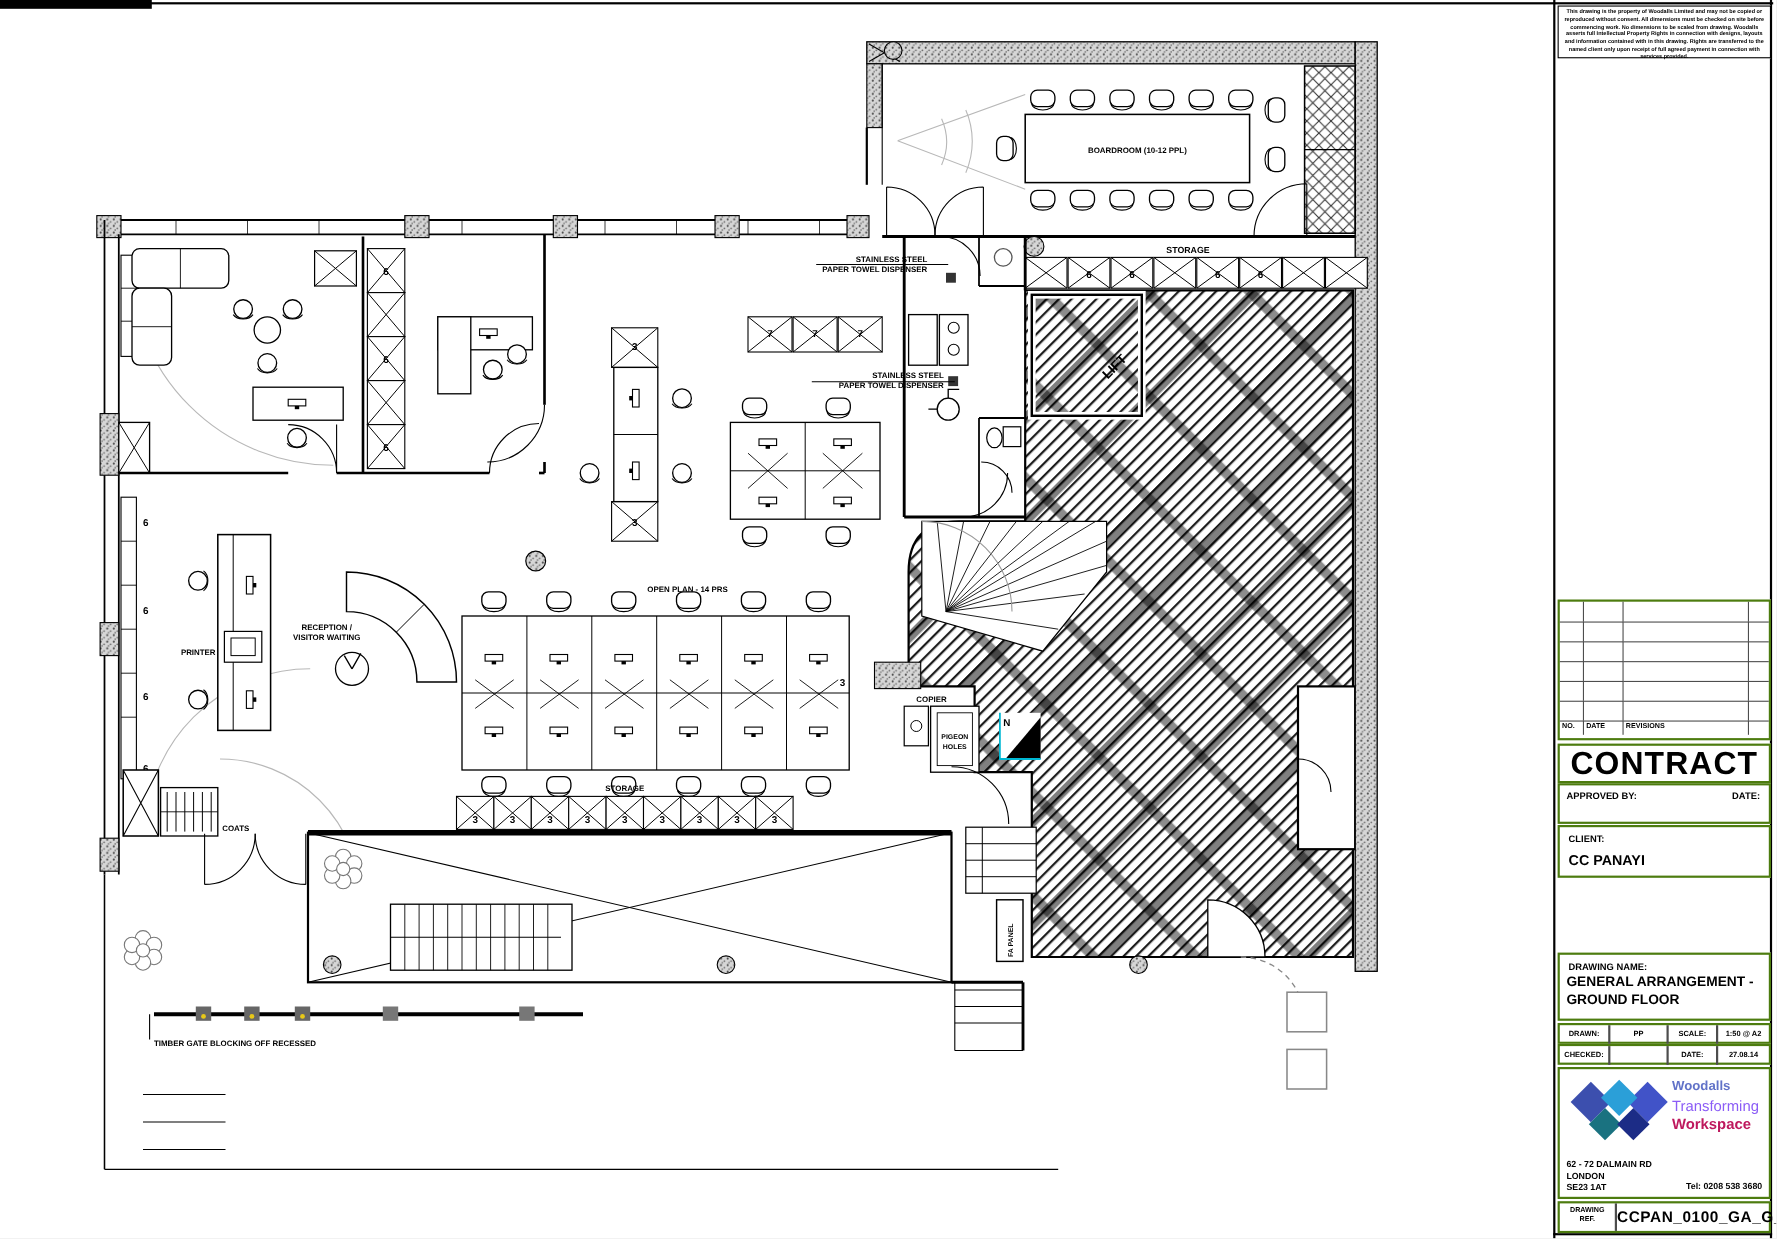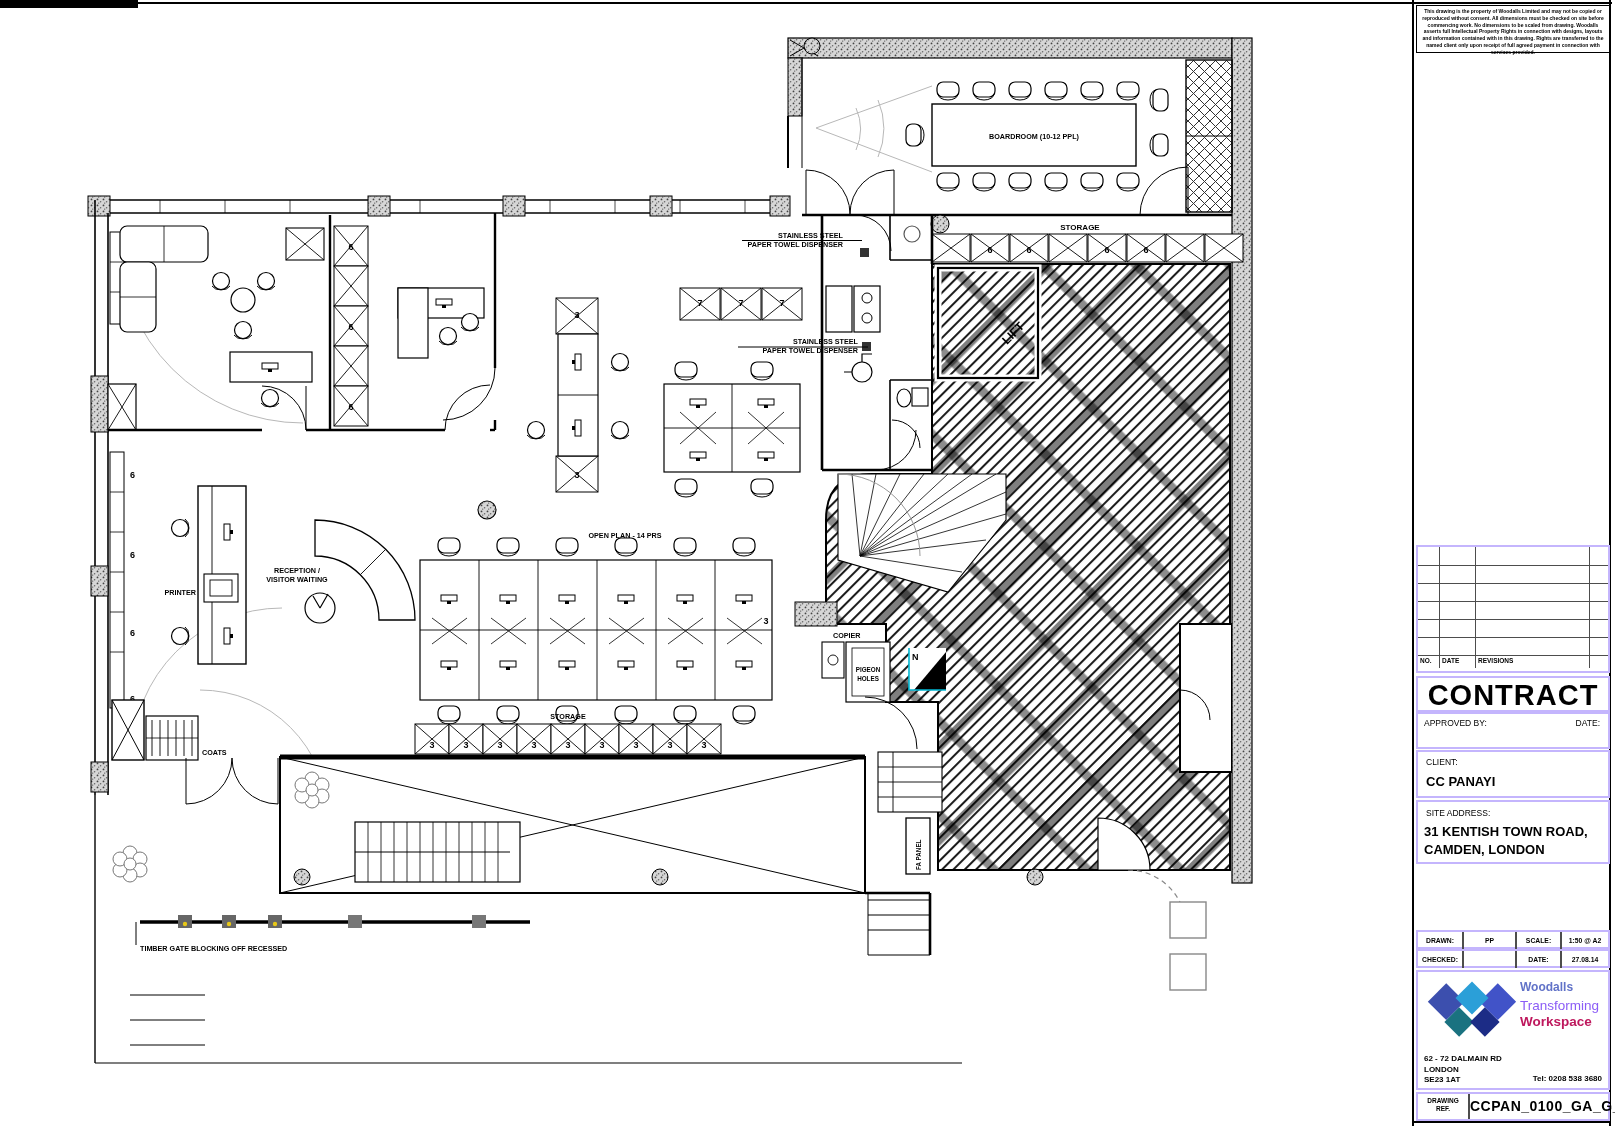--- a/index.html
+++ b/index.html
@@ -1,22 +1,22 @@
 <!DOCTYPE html>
 <html><head>
 <meta charset="utf-8">
 <style>
   html,body{margin:0;padding:0;background:#e8e8e8;}
   .sheet{position:relative;width:1615px;height:1126px;background:#fff;overflow:hidden;
          font-family:"Liberation Sans",sans-serif;color:#000;}
   .abs{position:absolute;}
   .blk{background:#000;}
   
-  .tbx{position:absolute;left:1416px;width:194px;border:2px solid #c4b5fd;background:#fff;box-sizing:border-box;}
-  .tb-label{font-size:8.5px;font-weight:400;text-align:center;}
+  .tbx{position:absolute;left:1416px;width:194px;border:2px solid #4d7c0f;background:#fff;box-sizing:border-box;}
+  .tb-label{font-size:8.5px;font-weight:700;text-align:center;}
   .tb-big{font-size:13px;font-weight:700;}
   .disc{border:1px solid #000;font-size:5px;font-weight:700;text-align:center;line-height:1.35;padding:2px 3px;}
   .revtable{display:grid;grid-template-columns:22px 36px 114px 1fr;font-size:6.5px;font-weight:700;}
   .revtable div{border-right:1.5px solid #4d4d4d;border-top:1.5px solid #4d4d4d;height:18px;box-sizing:border-box;padding:1px 2px;}
   .revtable div:nth-child(4n){border-right:none;}
   .revtable .hdr{height:13px;}
   .contract{font-size:29px;font-weight:600;letter-spacing:1px;text-align:center;line-height:34px;}
   .cellrow{display:grid;grid-template-columns:46px 53px 45px 1fr;font-size:6.8px;font-weight:700;}
   .cellrow div{border-right:2px solid #4d4d4d;height:17px;line-height:17px;box-sizing:border-box;text-align:center;overflow:hidden;}
   .cellrow div:last-child{border-right:none;}
@@ -579,26 +579,26 @@
   <div class="tbx" style="top:712px;height:37px;">
     <span class="abs tb-label" style="left:6px;top:4px;">APPROVED BY:</span>
     <span class="abs tb-label" style="right:8px;top:4px;">DATE:</span>
   </div>
 
   <div class="tbx" style="top:750px;height:48px;">
     <span class="abs tb-label" style="left:8px;top:5px;">CLIENT:</span>
     <span class="abs tb-big" style="left:8px;top:22px;">CC PANAYI</span>
   </div>
 
-  <div class="tbx" style="top:800px;height:64px;">
-    <span class="abs tb-label" style="left:8px;top:6px;">SITE ADDRESS:</span>
-    <span class="abs tb-big" style="left:6px;top:22px;">31 KENTISH TOWN ROAD,</span>
-    <span class="abs tb-big" style="left:6px;top:40px;">CAMDEN, LONDON</span>
-  </div>
-
+
+  <div class="tbx" style="top:866px;height:62px;">
+    <span class="abs tb-label" style="left:8px;top:6px;">DRAWING NAME:</span>
+    <span class="abs" style="left:6px;top:17px;font-size:12.5px;font-weight:700;">GENERAL ARRANGEMENT -</span>
+    <span class="abs" style="left:6px;top:34px;font-size:12.5px;font-weight:700;">GROUND FLOOR</span>
+  </div>
 
   <div class="tbx" style="top:930px;height:19px;">
     <div class="cellrow">
       <div>DRAWN:</div>
       <div>PP</div>
       <div>SCALE:</div>
       <div>1:50 @ A2</div>
     </div>
   </div>
 

